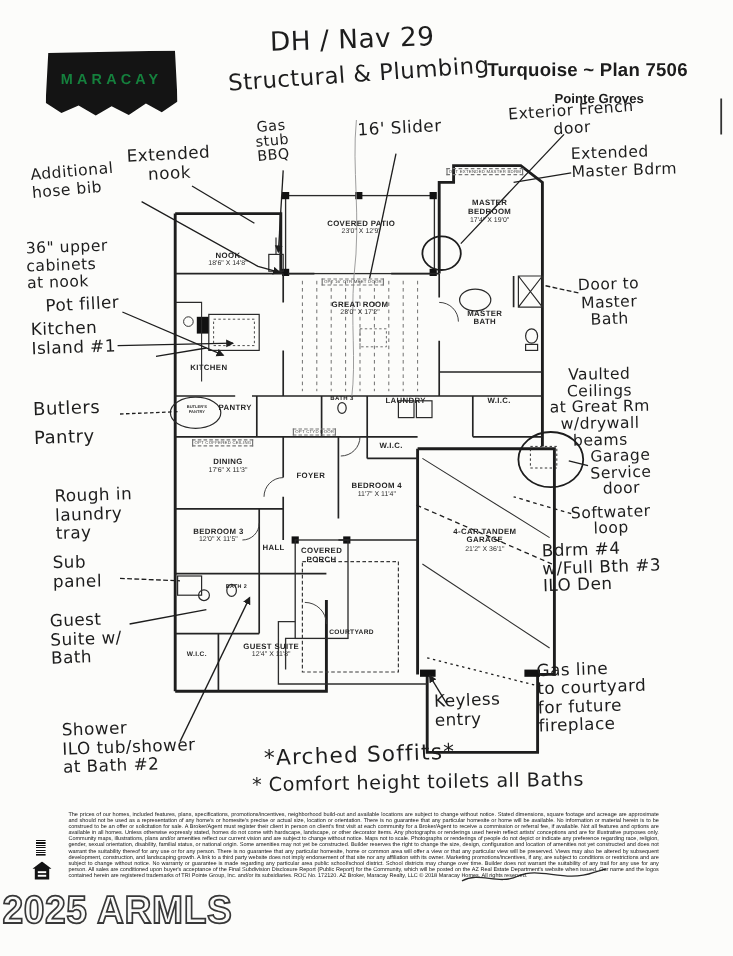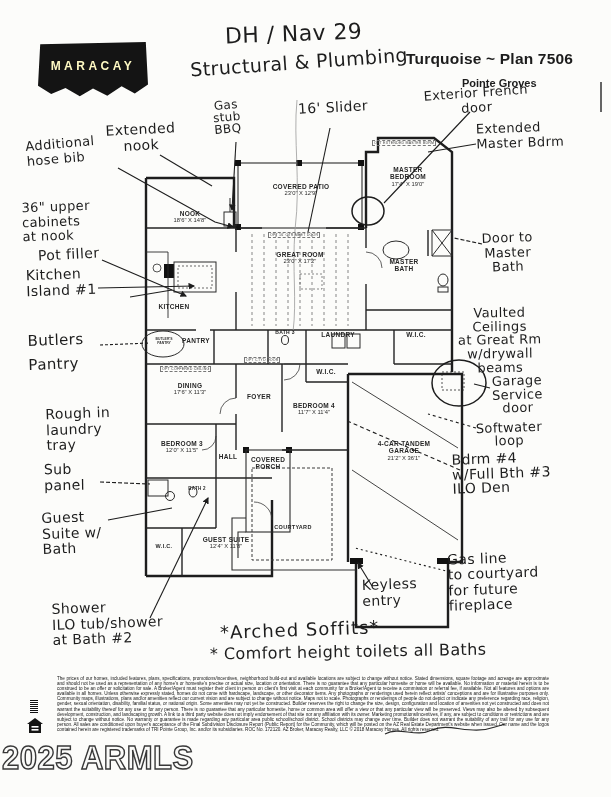--- a/index.html
+++ b/index.html
@@ -4,21 +4,21 @@
 <style>
   html,body{margin:0;padding:0;background:#e9e9e7;}
   .page{position:relative;width:611px;height:797px;background:#fcfcfa;overflow:hidden;
         font-family:"Liberation Sans",sans-serif;color:#1c1c1c;}
   svg.plan{position:absolute;left:0;top:0;}
 
   
   .logo{position:absolute;left:38px;top:42px;width:110px;height:56px;background:#141414;
         display:flex;align-items:center;justify-content:center;
         clip-path:polygon(2% 4%,98% 0,100% 76%,88% 92%,76% 79%,63% 96%,50% 83%,38% 97%,25% 82%,12% 93%,0 78%);}
-  .logo span{color:#fef9c3;font-size:12px;font-weight:bold;letter-spacing:3.5px;margin-bottom:8px;text-align:right;}
+  .logo span{color:#15803d;font-size:12px;font-weight:bold;letter-spacing:3.5px;margin-bottom:8px;text-align:right;}
   .ptitle{position:absolute;left:406px;top:50px;font-size:15.5px;font-weight:bold;letter-spacing:.2px;}
   .pcomm{position:absolute;left:462px;top:77px;font-size:11px;font-weight:bold;}
 
   .room{position:absolute;display:flex;flex-direction:column;align-items:center;text-align:center;
         white-space:pre-line;line-height:1.15;}
   .room .rn{font-size:6.5px;font-weight:bold;letter-spacing:.3px;color:#262626;}
   .room .rd{font-size:5.8px;color:#2c2c2c;}
   .opt{position:absolute;font-size:3.6px;color:#444;border:0.5px dashed #777;padding:0 1px;
        white-space:nowrap;letter-spacing:.2px;}
   .tiny{position:absolute;font-size:3.4px;font-weight:bold;color:#333;text-align:center;white-space:pre-line;line-height:1.1;}

